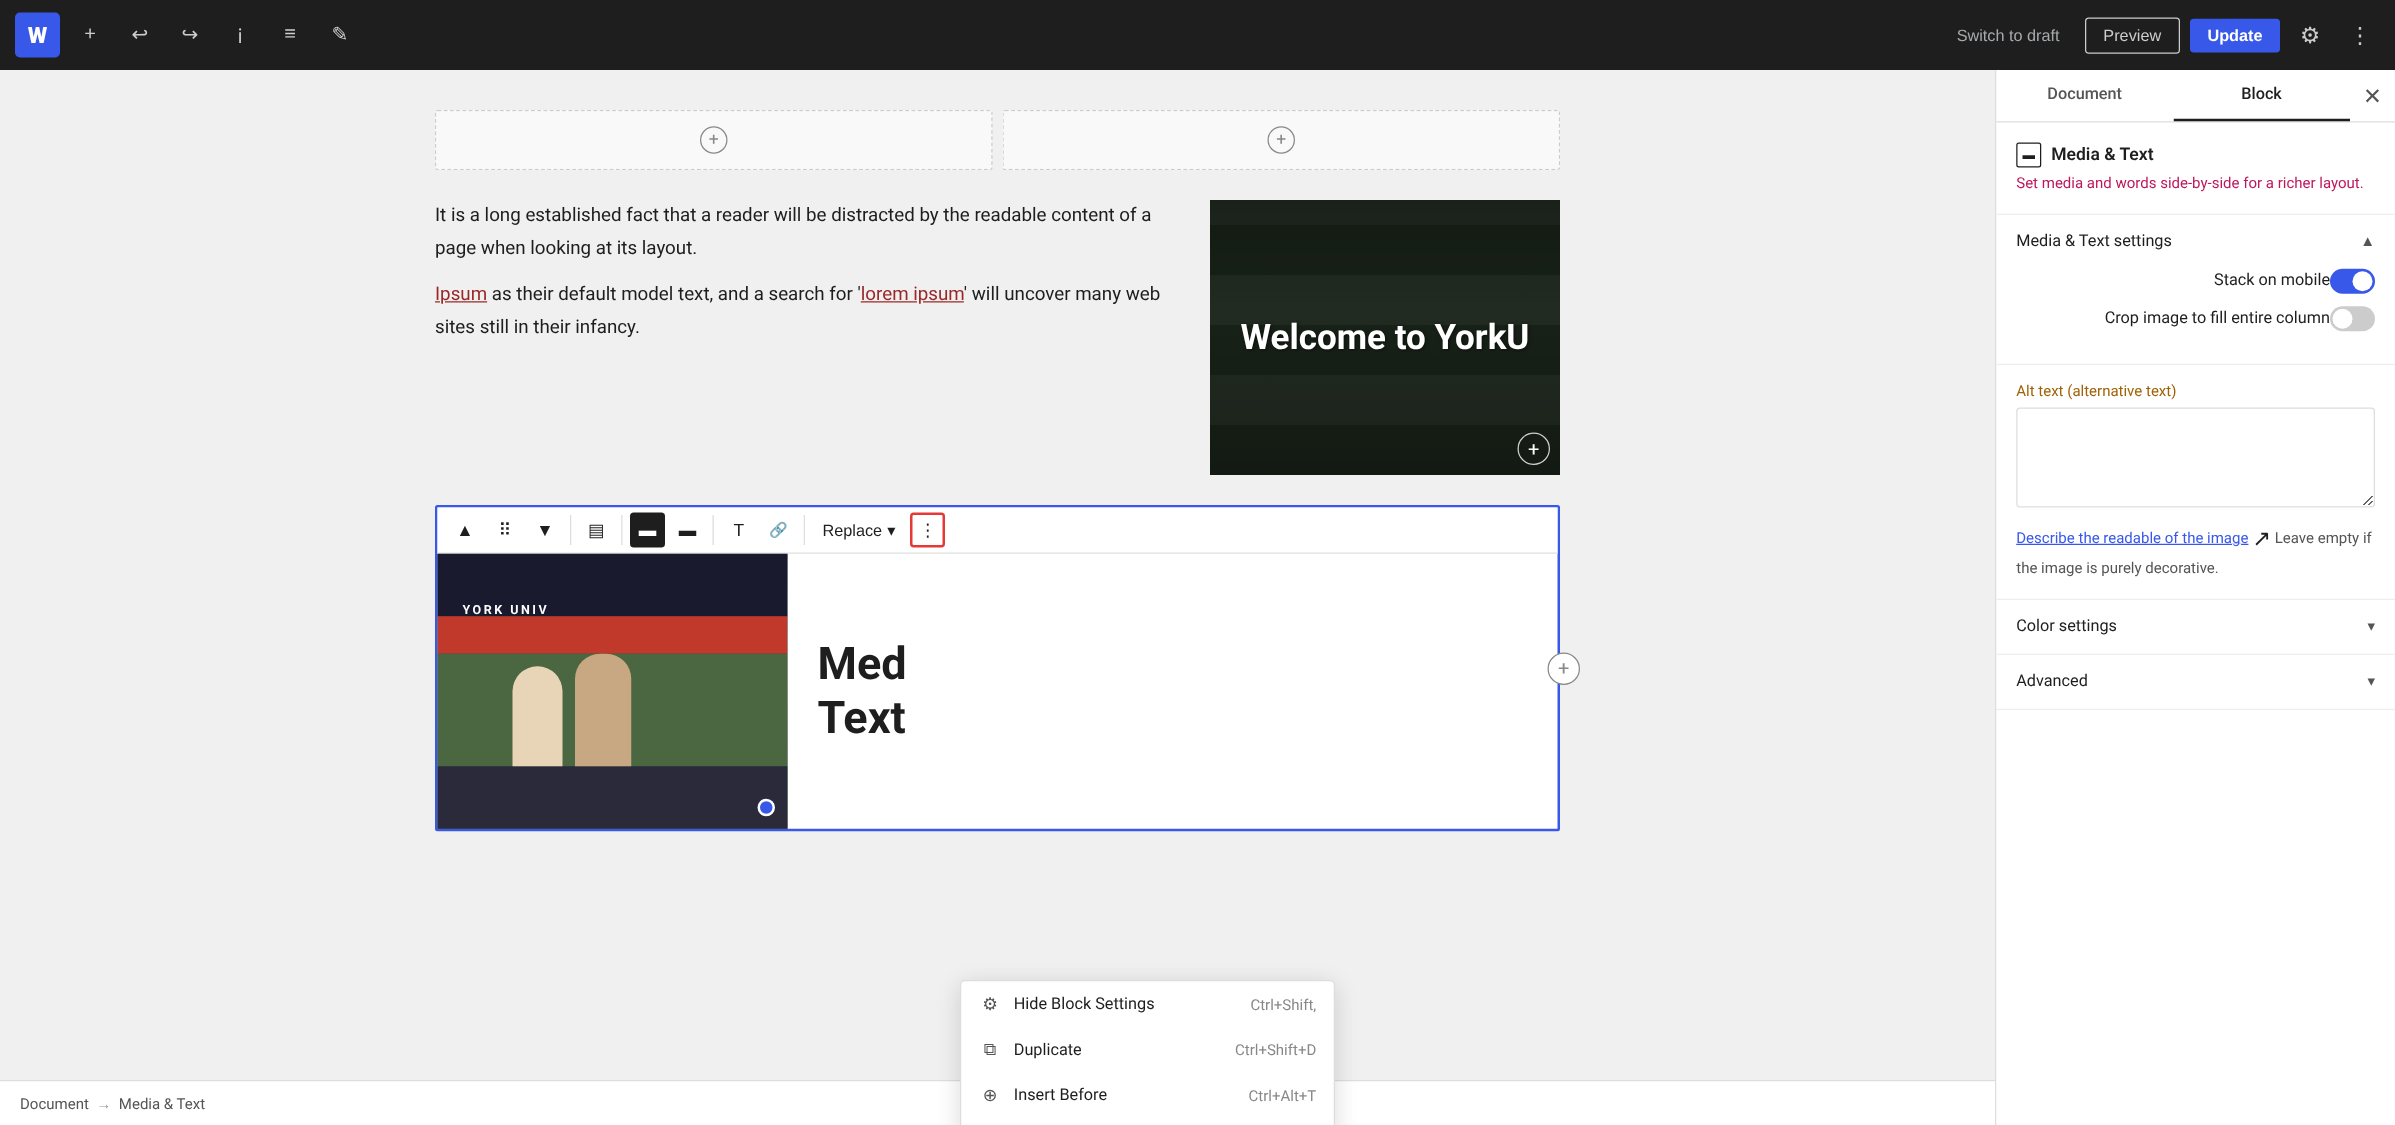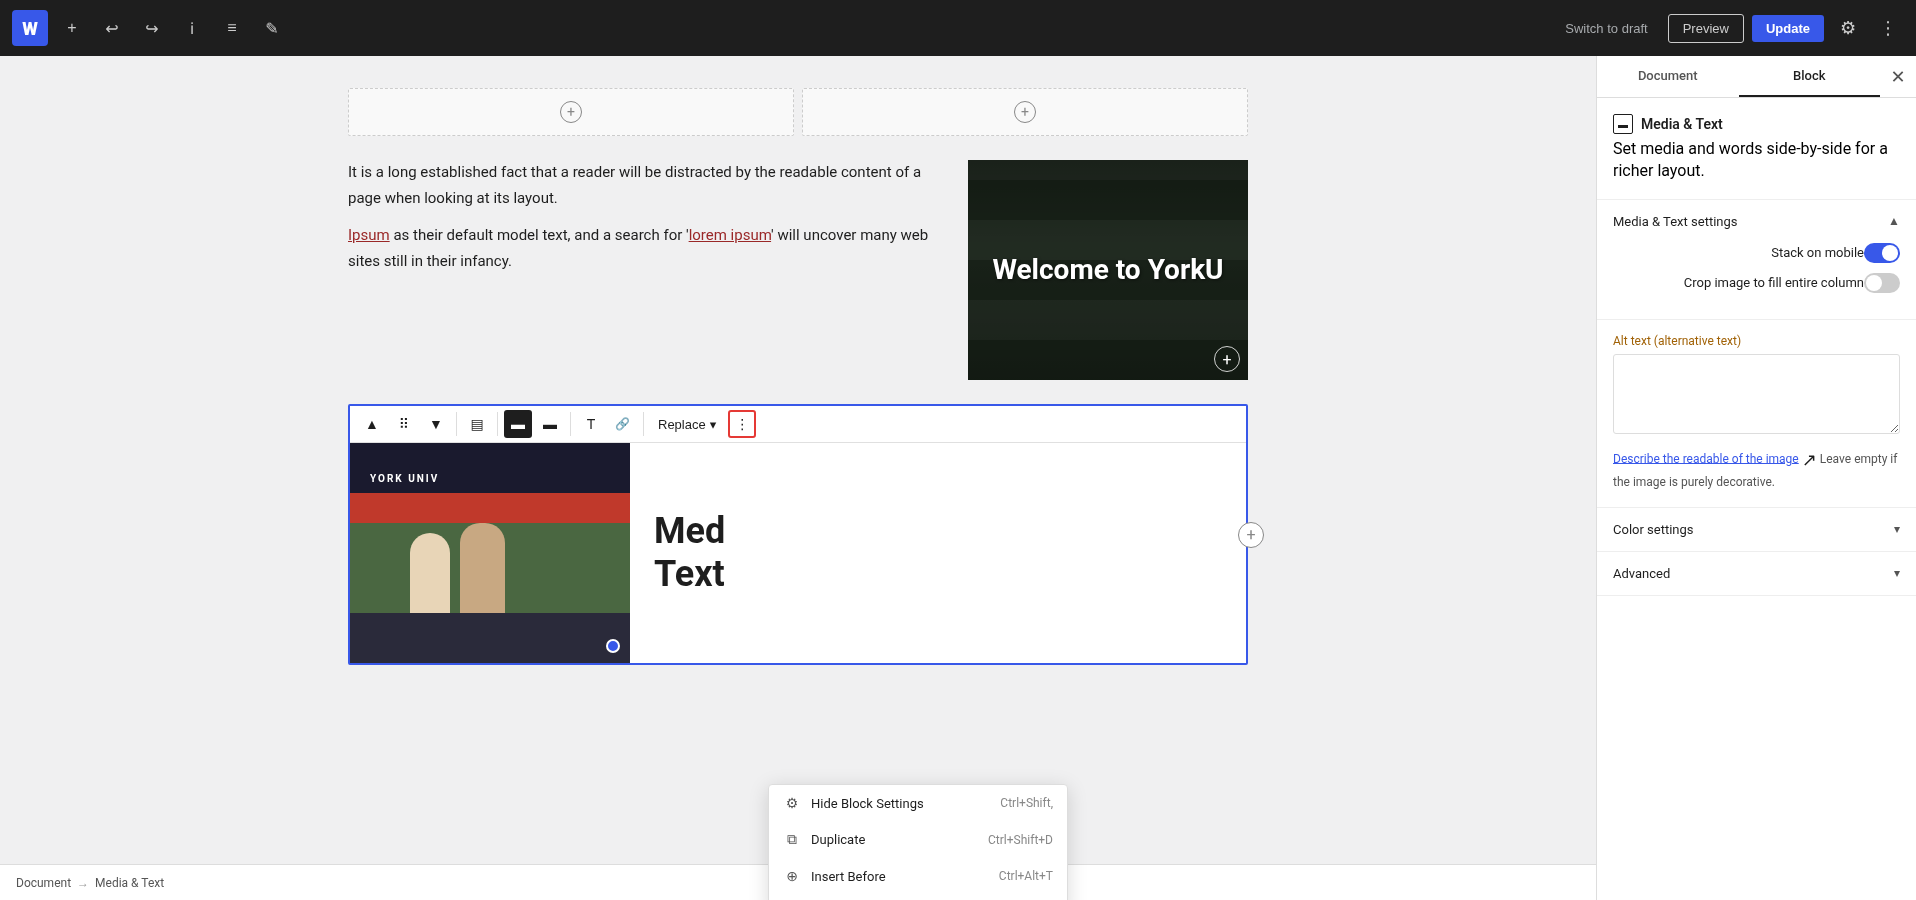--- a/index.html
+++ b/index.html
@@ -166,21 +166,21 @@
     .sidebar-block-info {
       padding: 16px; border-bottom: 1px solid #eee;
     }
     .sidebar-block-name {
       display: flex; align-items: center; gap: 8px; font-size: 14px; font-weight: 600; margin-bottom: 4px;
     }
     .sidebar-block-icon {
       width: 20px; height: 20px; border: 1.5px solid #1e1e1e; border-radius: 2px;
       display: flex; align-items: center; justify-content: center; font-size: 10px; flex-shrink: 0;
     }
-    .sidebar-block-desc { font-size: 16px; color: #000000; line-height: 1.4; }
+    .sidebar-block-desc { font-size: 12px; color: #be185d; line-height: 1.4; }
 
     .sidebar-section {
       border-bottom: 1px solid #eee;
     }
     .sidebar-section-header {
       display: flex; align-items: center; justify-content: space-between;
       padding: 14px 16px; cursor: pointer; font-size: 13px; font-weight: 400; gap: 30px;
     }
     .sidebar-section-header .chevron { font-size: 12px; color: #555; }
     .sidebar-section-content { padding: 0 16px 16px; }
@@ -305,21 +305,21 @@
           </div>
 
           <div class="selected-block-content">
             <div class="selected-img-bg">
 
               <div style="position:absolute;inset:0;">
                 <div style="position:absolute;top:0;left:0;right:0;height:50px;background:#1a1a2e;"></div>
                 <div style="position:absolute;top:50px;left:0;right:0;height:30px;background:#c0392b;"></div>
                 <div style="position:absolute;top:80px;left:0;right:0;height:140px;background:#4a6741;"></div>
                 <div style="position:absolute;bottom:0;left:0;right:0;height:50px;background:#2a2a3a;"></div>
-                <div style="position:absolute;top:30px;left:20px;color:white;font-size:10px;font-weight:700;letter-spacing:2px;">YORK UNIV</div>
+                <div style="position:absolute;top:40px;left:20px;color:white;font-size:10px;font-weight:700;letter-spacing:2px;">YORK UNIV</div>
 
                 <div style="position:absolute;bottom:50px;left:60px;width:40px;height:80px;background:#e8d5b7;border-radius:20px 20px 0 0;"></div>
                 <div style="position:absolute;bottom:50px;left:110px;width:45px;height:90px;background:#c8a882;border-radius:20px 20px 0 0;"></div>
               </div>
               <div class="img-dot"></div>
             </div>
             <div class="selected-block-text">
               <div class="selected-block-text-content">
                 <div>Med</div>
                 <div>Text</div>

